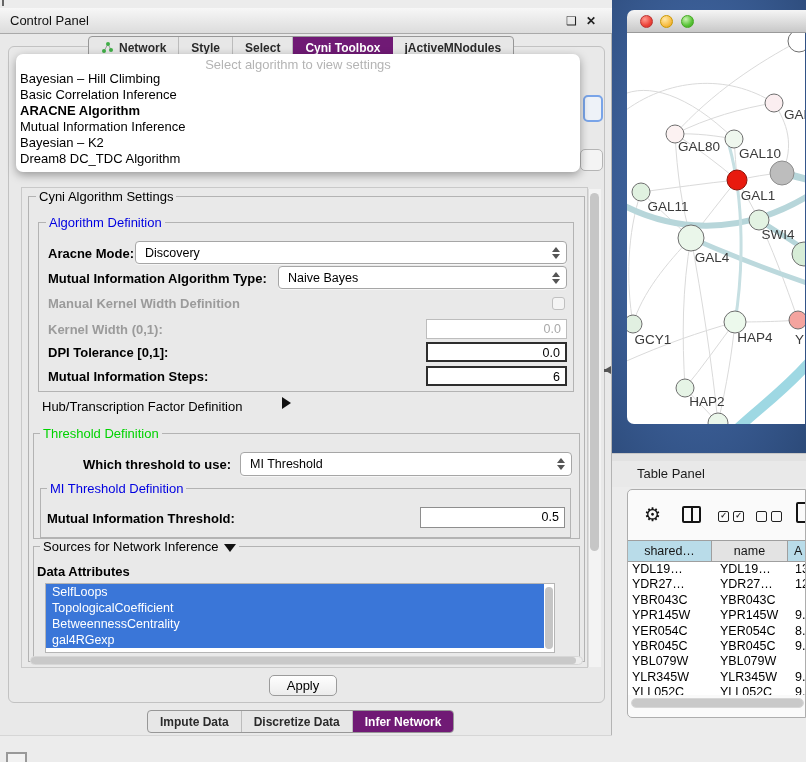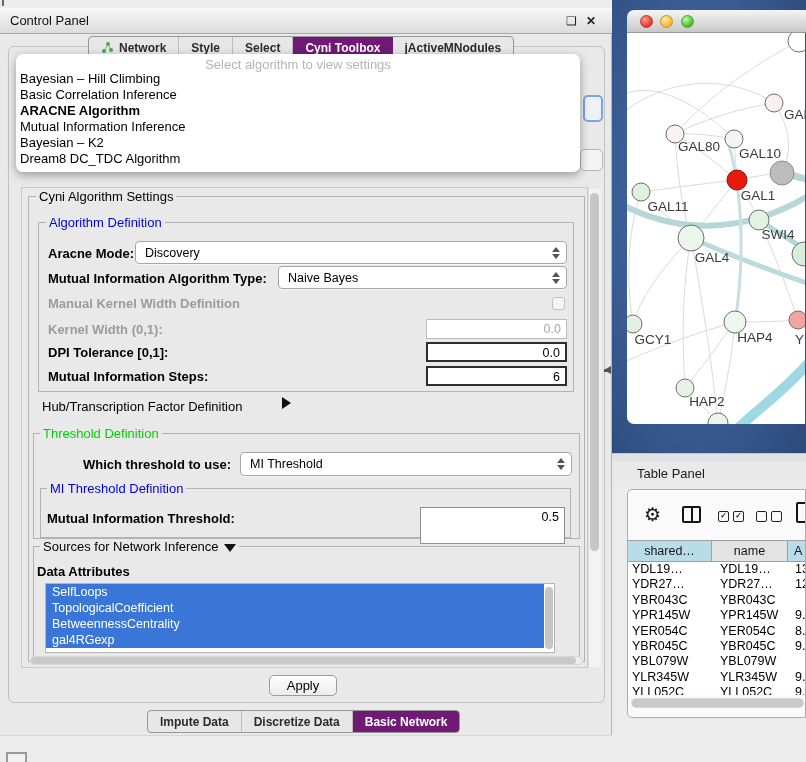--- a/index.html
+++ b/index.html
@@ -188,21 +188,21 @@
     <span class="val">MI Threshold</span>
     <span class="stepper">
         <span class="tri-up"></span>
         <span class="tri-dn"></span>
       </span>
   </div>
 
   <div class="abs group" style="left:40px;top:488px;width:531px;height:50px;"></div>
   <span class="abs gtitle blue" style="left:47px;top:481px;">MI Threshold Definition</span>
   <span class="abs lbl" style="left:47px;top:511px;">Mutual Information Threshold:</span>
-  <div class="abs fld mid" style="left:420px;top:507px;width:145px;height:37px;">0.5</div>
+  <div class="abs fld mid" style="left:420px;top:507px;width:145px;height:21px;">0.5</div>
 
   <div class="abs group" style="left:33px;top:546px;width:547px;height:116px;"></div>
   <span class="abs gtitle" style="left:40px;top:539px;"><span>Sources for Network Inference</span> <span style="display:inline-block;width:0;height:0;border-left:6px solid transparent;border-right:6px solid transparent;border-top:8px solid #111;vertical-align:middle;margin-left:2px;"></span></span>
   <span class="abs lbl" style="left:37px;top:564px;">Data Attributes</span>
 
   <div class="abs" id="attr-list">
     <div class="attr-item">SelfLoops</div>
     <div class="attr-item">TopologicalCoefficient</div>
     <div class="attr-item">BetweennessCentrality</div>
     <div class="attr-item">gal4RGexp</div>
@@ -217,21 +217,21 @@
 
   <div class="abs" id="apply-btn">Apply</div>
   <div class="abs tabgroup" id="bottom-tabs">
     <div class="tab">
         <span>Impute Data</span>
       </div>
     <div class="tab">
         <span>Discretize Data</span>
       </div>
     <div class="tab sel">
-        <span>Basic Network</span>
+        <span>Infer Network</span>
       </div>
   </div>
   <div class="abs" id="bottom-line"></div>
 
   <div class="abs" id="dropdown">
     <div class="abs" id="dd-placeholder">Select algorithm to view settings</div>
     <div class="abs dd-item" style="top:17px;">Bayesian – Hill Climbing</div>
     <div class="abs dd-item" style="top:33px;">Basic Correlation Inference</div>
     <div class="abs dd-item bold" style="top:49px;">ARACNE Algorithm</div>
     <div class="abs dd-item" style="top:65px;">Mutual Information Inference</div>

